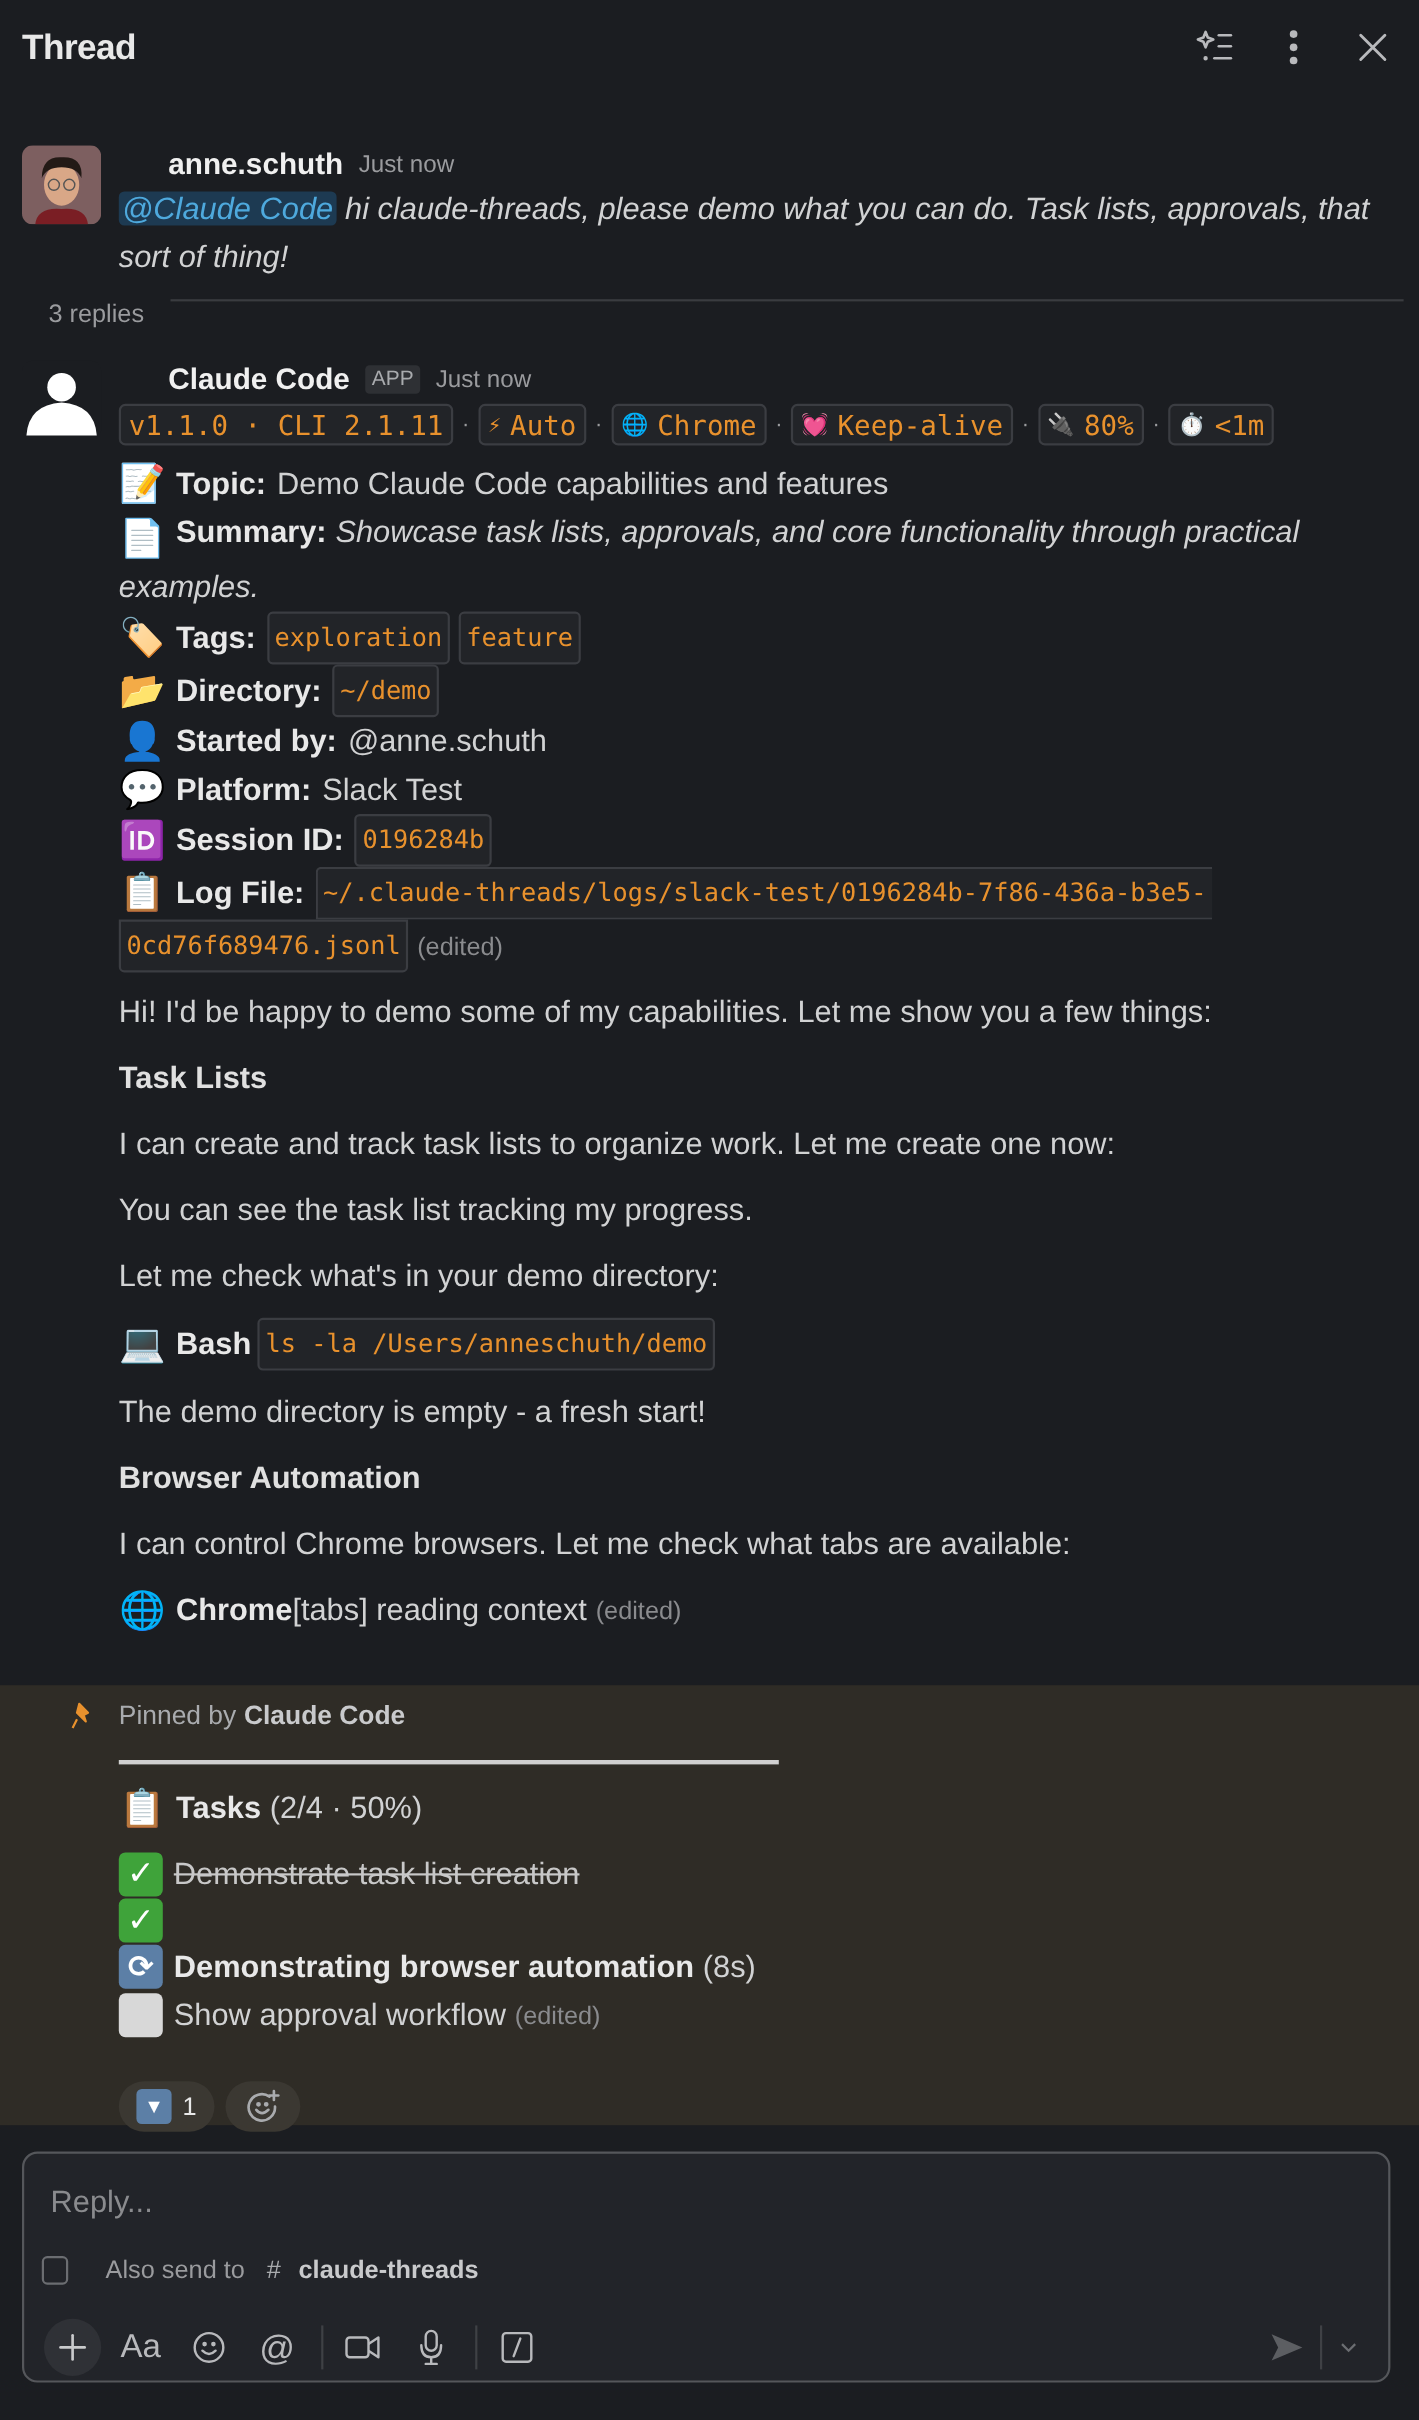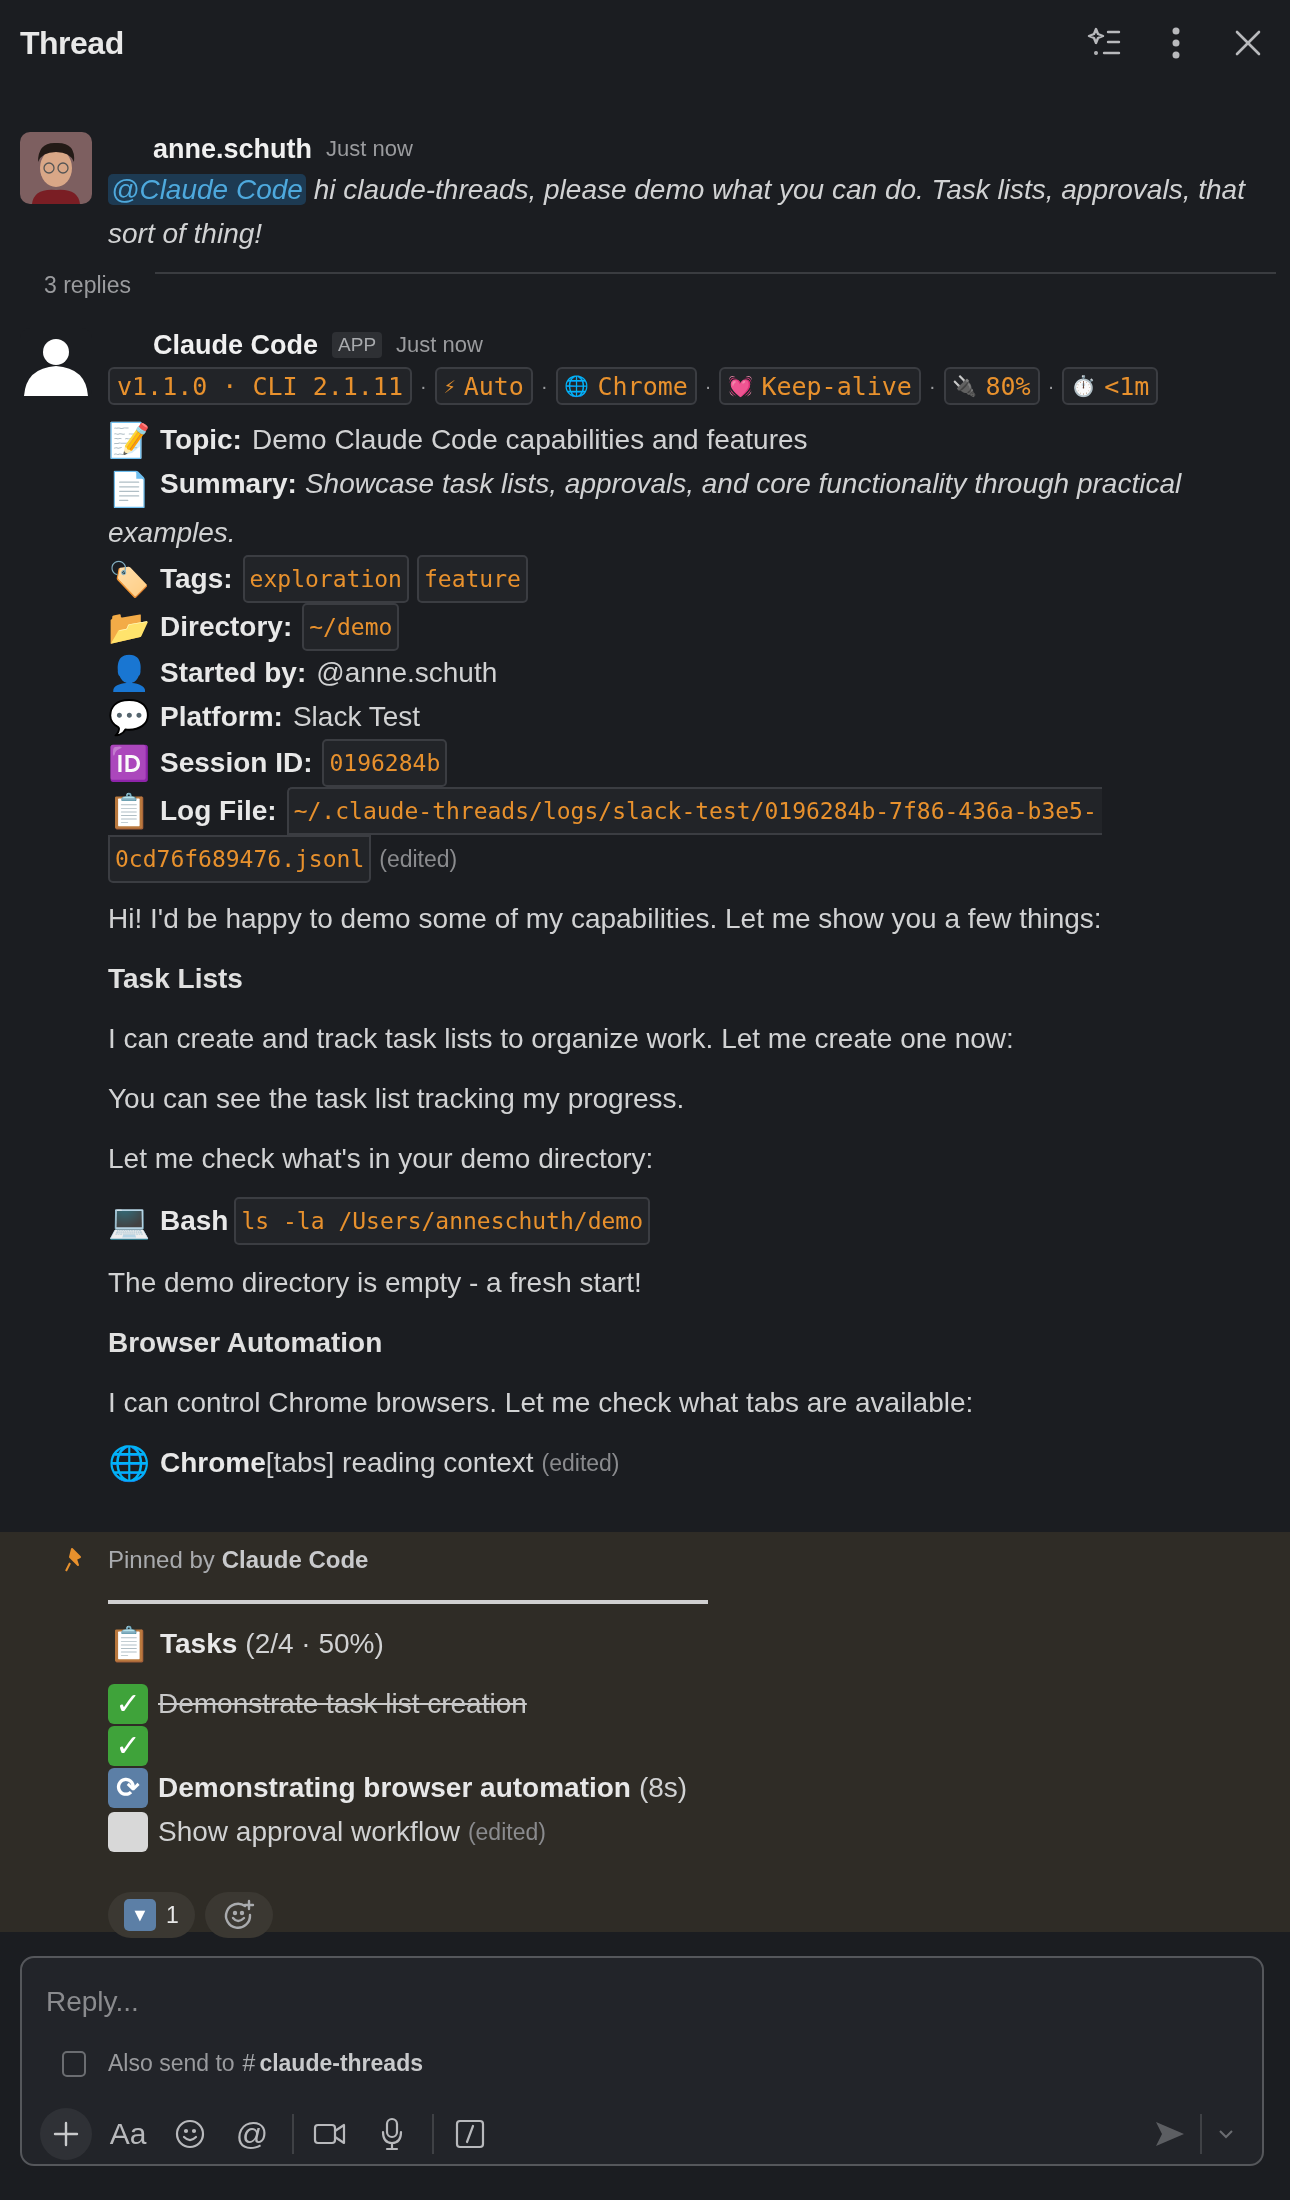--- a/index.html
+++ b/index.html
@@ -48,21 +48,21 @@
   .task { display: flex; align-items: center; font-size: 28px; line-height: 44px; color: #d1d2d3; white-space: nowrap; }
   .task.done span.t { text-decoration: line-through; color: #c8c8c8; }
   .box { width: 40px; height: 40px; border-radius: 6px; display: inline-flex; align-items: center; justify-content: center; margin-right: 10px; font-size: 30px; color: #fff; font-weight: bold; }
   .reacts { position: absolute; left: 108px; top: 360px; display: flex; gap: 10px; }
   .react { height: 46px; border-radius: 23px; background: #3b3832; display: flex; align-items: center; padding: 0 16px; font-size: 23px; color: #e8e8e8; gap: 10px; cursor: pointer; }
 
   
   .composer { position: absolute; left: 20px; top: 1956px; width: 1244px; height: 210px; border: 2px solid #55575b; border-radius: 14px; background: #222429; }
   .reply-input { position: absolute; left: 24px; top: 22px; width: 1100px; height: 44px; background: transparent; border: none; outline: none; color: #d1d2d3; font-size: 28px; font-family: "Liberation Sans", sans-serif; }
   .reply-input::placeholder { color: #8a8b8e; }
-  .also { position: absolute; left: 40px; top: 92px; display: flex; align-items: flex-end; font-size: 23px; color: #9a9b9e; }
+  .also { position: absolute; left: 16px; top: 92px; display: flex; align-items: flex-end; font-size: 23px; color: #9a9b9e; gap: 12px; }
   .cb { width: 24px; height: 26px; border: 2px solid #6b6d71; border-radius: 5px; margin-right: 22px; cursor: pointer; }
   .also b { color: #c9cacc; margin-left: 4px; }
   .tools { position: absolute; left: 18px; top: 148px; right: 16px; height: 56px; display: flex; align-items: center; }
   .tool { width: 52px; height: 52px; display: flex; align-items: center; justify-content: center; cursor: pointer; margin-right: 10px; }
   .tool.plus { background: #2f3136; border-radius: 26px; }
   .vsep { width: 2px; height: 40px; background: #3f4145; margin: 0 10px 0 4px; }
   .spacer { flex: 1; }
 </style>
 </head>
 <body>

